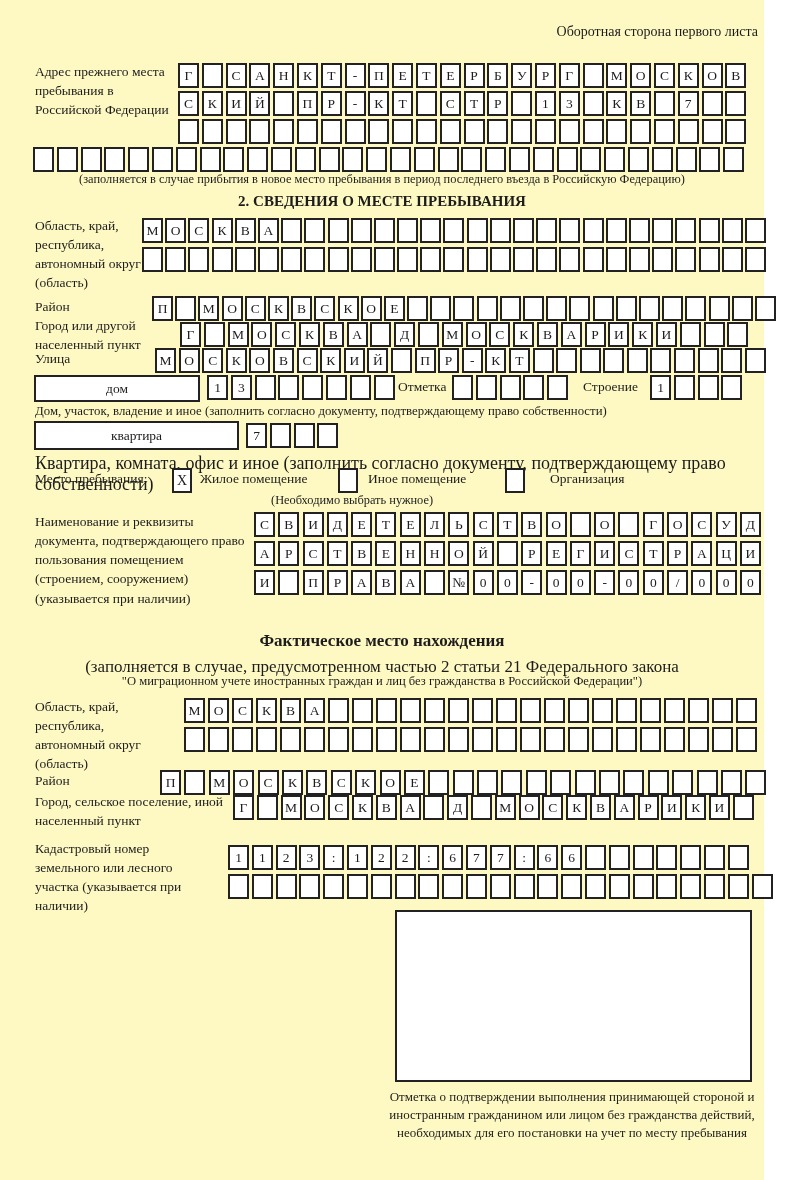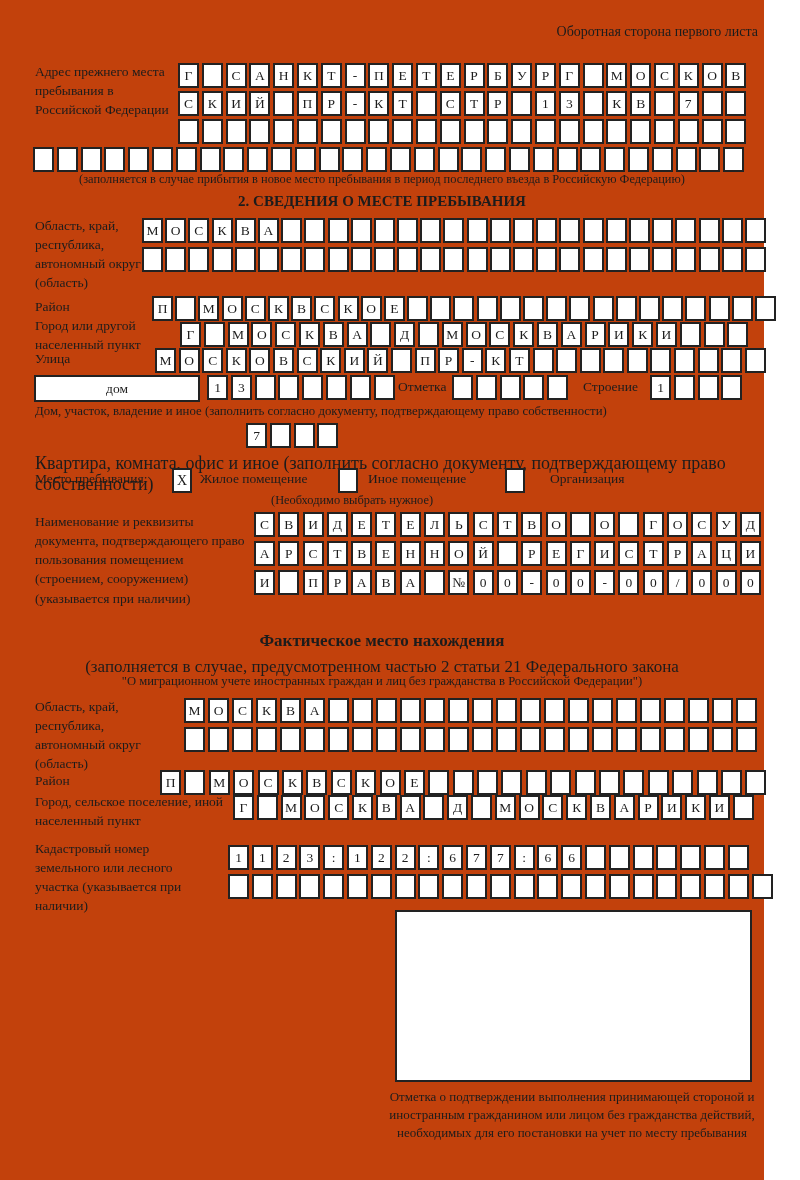--- a/index.html
+++ b/index.html
@@ -2,21 +2,21 @@
 <html><head>
 <meta charset="utf-8">
 <style>
   * { margin:0; padding:0; box-sizing:border-box; }
   html,body { background:#fff; }
   body {
     width:800px; height:1180px; position:relative;
     font-family:"Liberation Serif", serif;
     color:#1c1c1c;
   }
-  .sheet { position:absolute; left:0; top:0; width:764px; height:1180px; background:#c2410c;text-decoration:underline; }
+  .sheet { position:absolute; left:0; top:0; width:764px; height:1180px; background:#fef9c3;text-decoration:underline; }
   .lbl { position:absolute; font-size:13.5px; line-height:1.42; }
   .txt { position:absolute; font-size:13.5px; white-space:nowrap; }
   .cap { position:absolute; font-size:12.4px; }
   .center { left:0; width:100%; text-align:center; }
   .title1 { position:absolute; font-size:15px; font-weight:bold; }
   .title2 { position:absolute; font-size:17px; font-weight:bold; }
   .cells { position:absolute; display:flex; gap:2.8px; }
   .cell {
     flex:none; width:21px; height:25px; border:2px solid #222;
     display:flex; align-items:center; justify-content:center;
@@ -324,20 +324,21 @@
     </div>
   <div class="txt" style="left:583px; top:379px;">Строение</div>
   <div class="cells" style="left:650px; top:375px;">
       <span class="cell">1</span>
       <span class="cell"></span>
       <span class="cell"></span>
       <span class="cell"></span>
     </div>
   <div class="cap" style="left:35px; top:404px; font-size:12.8px;">Дом, участок, владение и иное (заполнить согласно документу, подтверждающему право собственности)</div>
 
+  <div class="rect" style="left:34px; top:421px; width:205px; height:29px;">квартира</div>
   <div class="cells" style="left:246px; top:423px;">
       <span class="cell">7</span>
       <span class="cell"></span>
       <span class="cell"></span>
       <span class="cell"></span>
     </div>
   <div class="cap" style="left:35px; top:453px; font-size:18px;">Квартира, комната, офис и иное (заполнить согласно документу, подтверждающему право собственности)</div>
 
   <div class="txt" style="left:35px; top:471px;">Место пребывания:</div>
   <div class="cb" style="left:172px; top:468px;">X</div>

